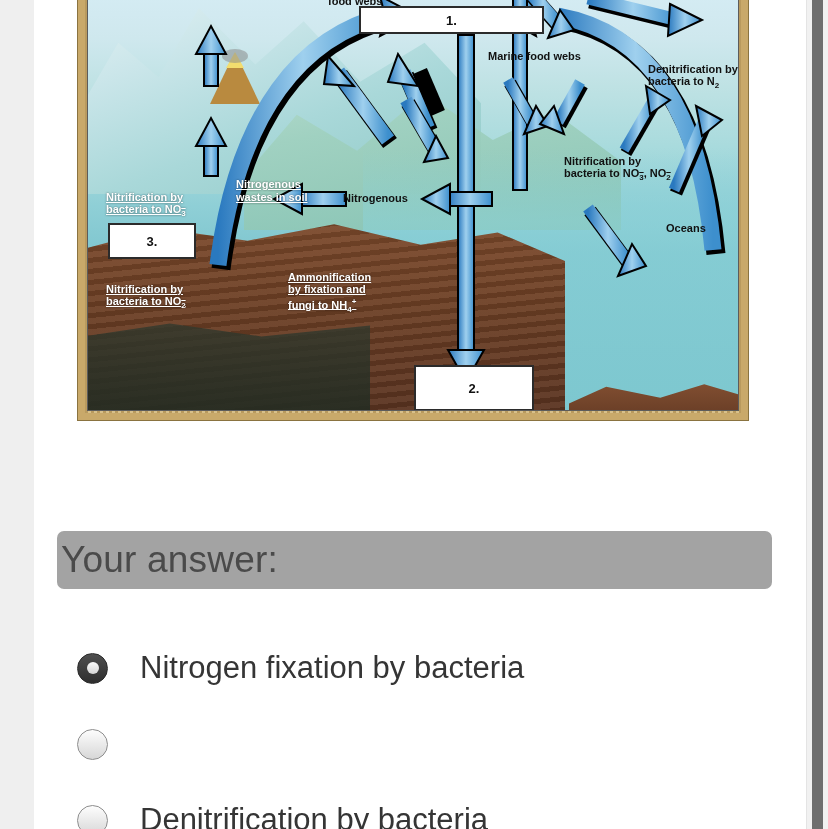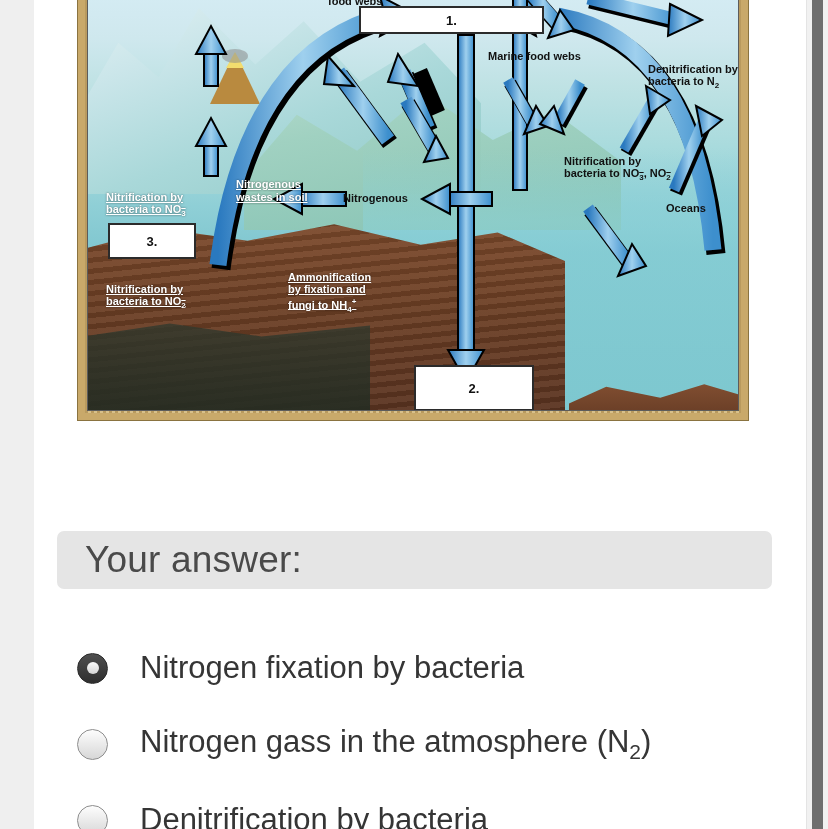--- a/index.html
+++ b/index.html
@@ -137,24 +137,24 @@
   .dlabel.white { color: #ffffff; text-shadow: 0 0 2px rgba(0,0,0,.55); text-decoration: underline; }
   .dlabel sub { font-size: 8px; }
   .dlabel sup { font-size: 8px; }
   .ovr { text-decoration: overline; }
 
   
   #answer-box {
     position: absolute;
     left: 23px; top: 531px;
     width: 715px; height: 58px;
-    background: #e5e5e5;
+    background: #a3a3a3;
     border-radius: 7px;
     display: flex; align-items: center;
-    padding-left: 28px;
+    padding-left: 4px;
   }
   #answer-label {
     font-size: 37px;
     color: #4a4a4a;
     font-family: "Liberation Sans", sans-serif;
     letter-spacing: .2px;
   }
 
   
   #options { position: absolute; left: 23px; top: 630px; width: 730px; }
@@ -304,21 +304,21 @@
           <div class="num-box" id="num-2">2.</div>
           <div class="num-box" id="num-3">3.</div>
 
           <div class="dlabel" style="left:240px;top:172px;text-align:center">Terrestrial
 food webs</div>
 
           <div class="dlabel" style="left:255px;top:382px">Nitrogenous</div>
 
           <div class="dlabel" style="left:400px;top:240px">Marine food webs</div>
 
-          <div class="dlabel" style="left:578px;top:392px">Oceans</div>
+          <div class="dlabel" style="left:578px;top:412px">Oceans</div>
 
           <div class="dlabel white" style="left:148px;top:368px;text-align:left">Nitrogenous
 wastes in soil</div>
 
           <div class="dlabel white" style="left:18px;top:368px">
             <span>Nitrification by
 bacteria to NO</span><sub class="ovr">3</sub>
           </div>
 
           <div class="dlabel white" style="left:18px;top:460px">
@@ -353,21 +353,20 @@
 
     <div id="options">
 
       <div class="opt">
         <span class="radio checked"></span>
         <span class="opt-label">Nitrogen fixation by bacteria</span>
       </div>
 
       <div class="opt">
         <span class="radio"></span>
-        <span class="opt-label"><span>Nitrogen gass in the atmosphere (N</span><sub>2</sub><span>)</span></span>
       </div>
 
       <div class="opt">
         <span class="radio"></span>
         <span class="opt-label">Denitrification by bacteria</span>
       </div>
 
     </div>
   </div>
 

